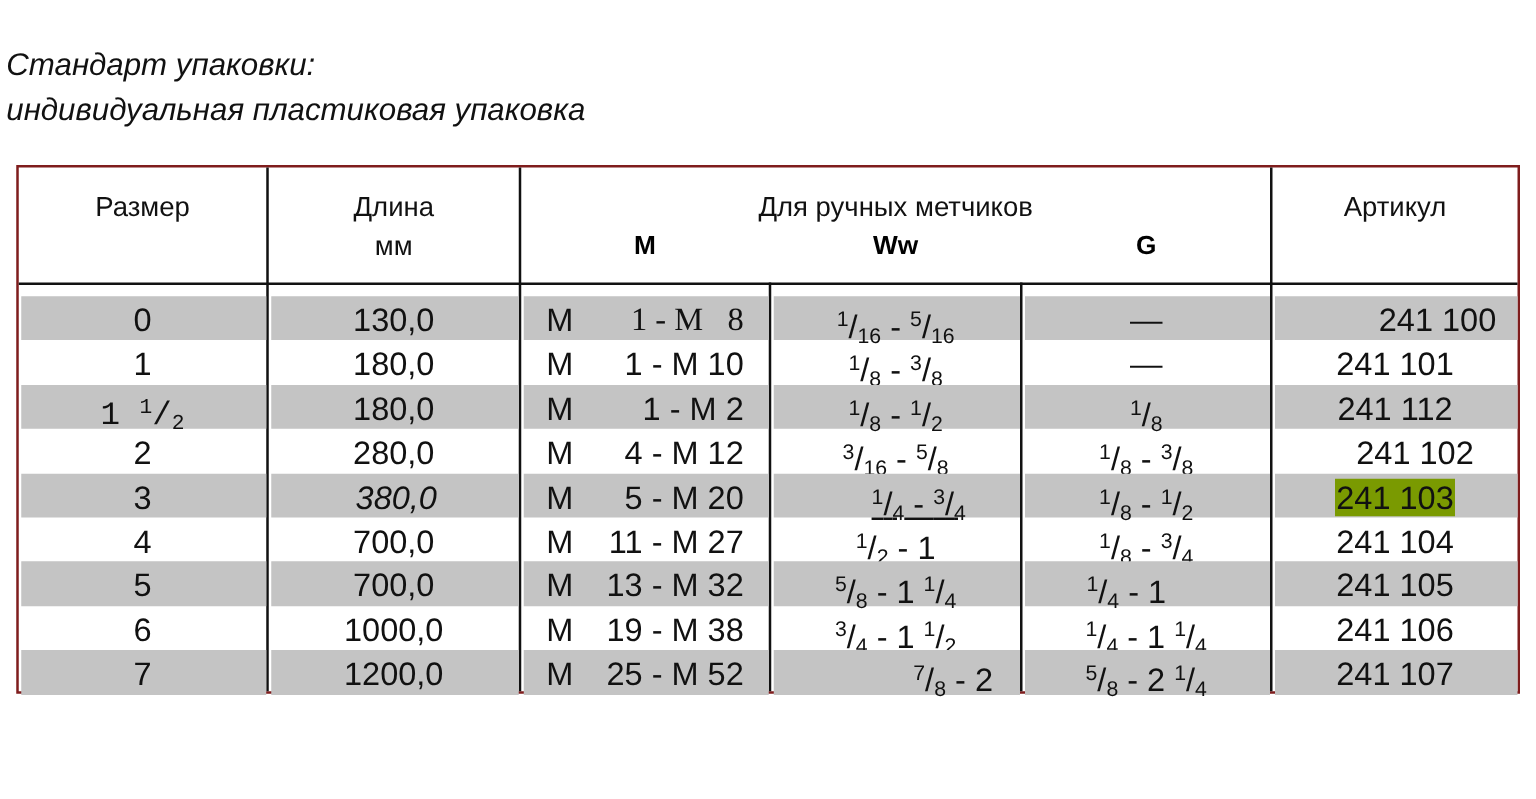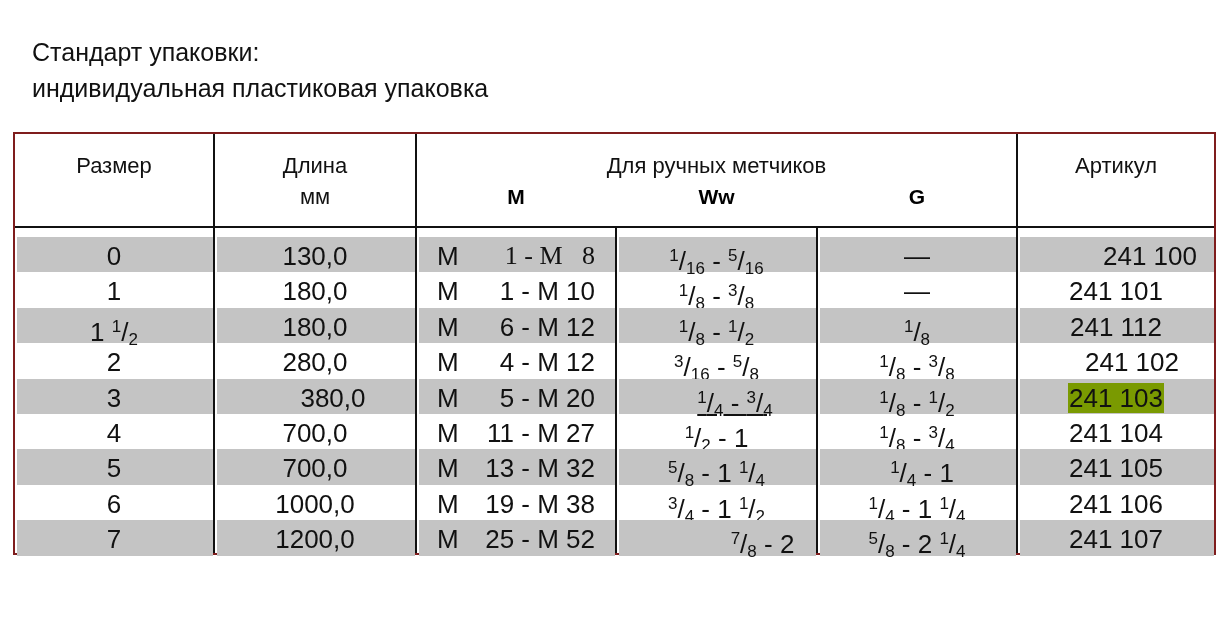--- a/index.html
+++ b/index.html
@@ -1,22 +1,22 @@
 <!DOCTYPE html>
 <html><head>
 <meta charset="utf-8">
 <style>
   html, body { margin: 0; padding: 0; background: #ffffff; }
   body {
     width: 1229px; height: 639px; position: relative; overflow: hidden;
     font-family: "Liberation Sans", sans-serif; color: #000;
   }
   .caption {
-    position: absolute; left: 32px; top: 34px;
-    font-size: 25px; line-height: 36px; color: #111;
+    position: absolute; left: 5px; top: 34px;
+    font-size: 25px; line-height: 36px; color: #111; font-style: italic;
   }
   .caption div { white-space: nowrap; }
 
   .tbl {
     position: absolute; left: 13px; top: 132px;
     width: 1203px; height: 423px;
     border: 2px solid #7f1d1d; box-sizing: border-box;
   }
   .vline { position: absolute; top: 0; bottom: 0; width: 2px; background: #111; }
   .hline { position: absolute; left: 0; right: 0; height: 2px; background: #111; top: 92px; }
@@ -119,25 +119,25 @@
         <div class="cell" style="left: 803px; width: 198px;">—</div>
         <div class="cell" style="left: 1003px; width: 196px;"><span>241 101</span></div>
       </div>
       <div class="row gray">
         <div class="bg" style="left: 2px; width: 196px;"></div>
         <div class="bg" style="left: 202px; width: 198px;"></div>
         <div class="bg" style="left: 404px; width: 196px;"></div>
         <div class="bg" style="left: 604px; width: 197px;"></div>
         <div class="bg" style="left: 805px; width: 196px;"></div>
         <div class="bg" style="left: 1005px; width: 194px;"></div>
-        <div class="cell" style="left: 0px; width: 198px;">1 <sup>1</sup>/<sub>2</sub></div>
+        <div class="cell" style="left: 0px; width: 198px; font-family: Liberation Mono, monospace;">1 <sup>1</sup>/<sub>2</sub></div>
         <div class="cell" style="left: 200px; width: 200px;">180,0</div>
         <div class="cell mcell" style="left: 402px; width: 198px;">
           <span class="mp">M</span>
-          <span class="mr" style="white-space: pre;">6 - M 12</span>
+          <span class="mr" style="white-space: pre;">1 - M 2</span>
         </div>
         <div class="cell" style="left: 602px; width: 199px;"><sup>1</sup>/<sub>8</sub> - <sup>1</sup>/<sub>2</sub></div>
         <div class="cell" style="left: 803px; width: 198px;"><sup>1</sup>/<sub>8</sub></div>
         <div class="cell" style="left: 1003px; width: 196px;"><span>241 112</span></div>
       </div>
       <div class="row">
         <div class="bg" style="left: 2px; width: 196px;"></div>
         <div class="bg" style="left: 202px; width: 198px;"></div>
         <div class="bg" style="left: 404px; width: 196px;"></div>
         <div class="bg" style="left: 604px; width: 197px;"></div>
@@ -154,21 +154,21 @@
         <div class="cell" style="left: 1003px; width: 228px;"><span>241 102</span></div>
       </div>
       <div class="row gray">
         <div class="bg" style="left: 2px; width: 196px;"></div>
         <div class="bg" style="left: 202px; width: 198px;"></div>
         <div class="bg" style="left: 404px; width: 196px;"></div>
         <div class="bg" style="left: 604px; width: 197px;"></div>
         <div class="bg" style="left: 805px; width: 196px;"></div>
         <div class="bg" style="left: 1005px; width: 194px;"></div>
         <div class="cell" style="left: 0px; width: 198px;">3</div>
-        <div class="cell" style="left: 212px; width: 212px;">380,0</div>
+        <div class="cell" style="left: 196px; width: 212px; font-style: italic;">380,0</div>
         <div class="cell mcell" style="left: 402px; width: 198px;">
           <span class="mp">M</span>
           <span class="mr" style="white-space: pre;">5 - M 20</span>
         </div>
         <div class="cell" style="left: 638px; width: 164px; text-decoration: underline;"><sup>1</sup>/<sub>4</sub> - <sup>3</sup>/<sub>4</sub></div>
         <div class="cell" style="left: 803px; width: 198px;"><sup>1</sup>/<sub>8</sub> - <sup>1</sup>/<sub>2</sub></div>
         <div class="cell" style="left: 1003px; width: 196px;"><span class="hl" style="background: rgb(122, 154, 1);">241 103</span></div>
       </div>
       <div class="row">
         <div class="bg" style="left: 2px; width: 196px;"></div>
@@ -194,21 +194,21 @@
         <div class="bg" style="left: 604px; width: 197px;"></div>
         <div class="bg" style="left: 805px; width: 196px;"></div>
         <div class="bg" style="left: 1005px; width: 194px;"></div>
         <div class="cell" style="left: 0px; width: 198px;">5</div>
         <div class="cell" style="left: 200px; width: 200px;">700,0</div>
         <div class="cell mcell" style="left: 402px; width: 198px;">
           <span class="mp">M</span>
           <span class="mr" style="white-space: pre;">13 - M 32</span>
         </div>
         <div class="cell" style="left: 602px; width: 199px;"><sup>5</sup>/<sub>8</sub> - 1 <sup>1</sup>/<sub>4</sub></div>
-        <div class="cell" style="left: 808px; width: 198px;"><sup>1</sup>/<sub>4</sub> - 1</div>
+        <div class="cell" style="left: 787px; width: 198px;"><sup>1</sup>/<sub>4</sub> - 1</div>
         <div class="cell" style="left: 1003px; width: 196px;"><span>241 105</span></div>
       </div>
       <div class="row">
         <div class="bg" style="left: 2px; width: 196px;"></div>
         <div class="bg" style="left: 202px; width: 198px;"></div>
         <div class="bg" style="left: 404px; width: 196px;"></div>
         <div class="bg" style="left: 604px; width: 197px;"></div>
         <div class="bg" style="left: 805px; width: 196px;"></div>
         <div class="bg" style="left: 1005px; width: 194px;"></div>
         <div class="cell" style="left: 0px; width: 198px;">6</div>

